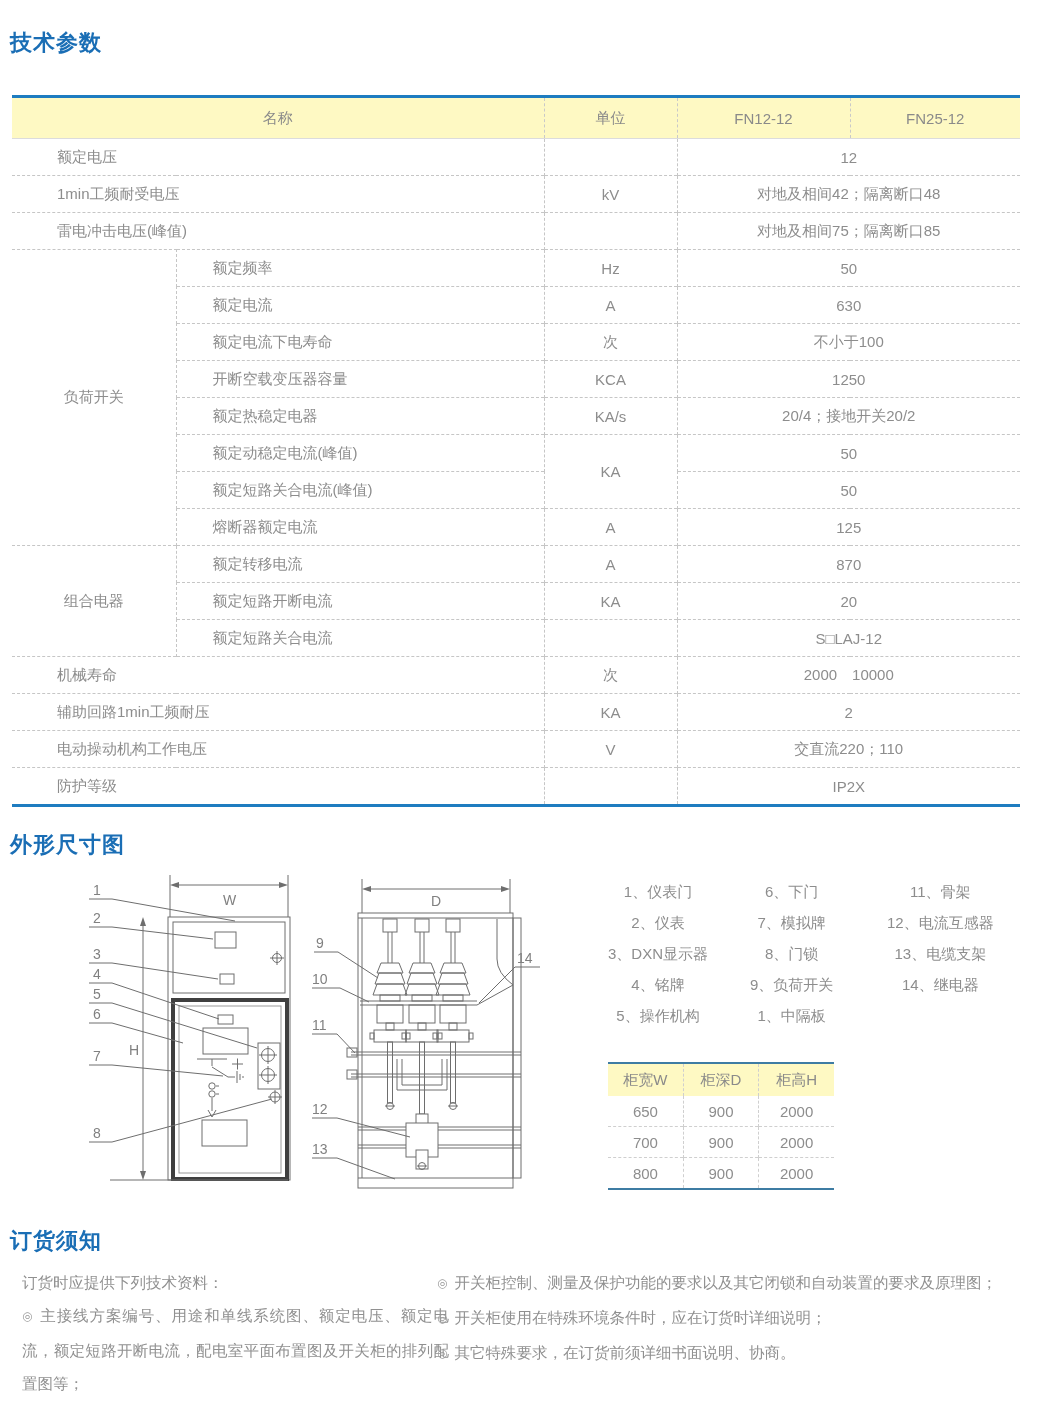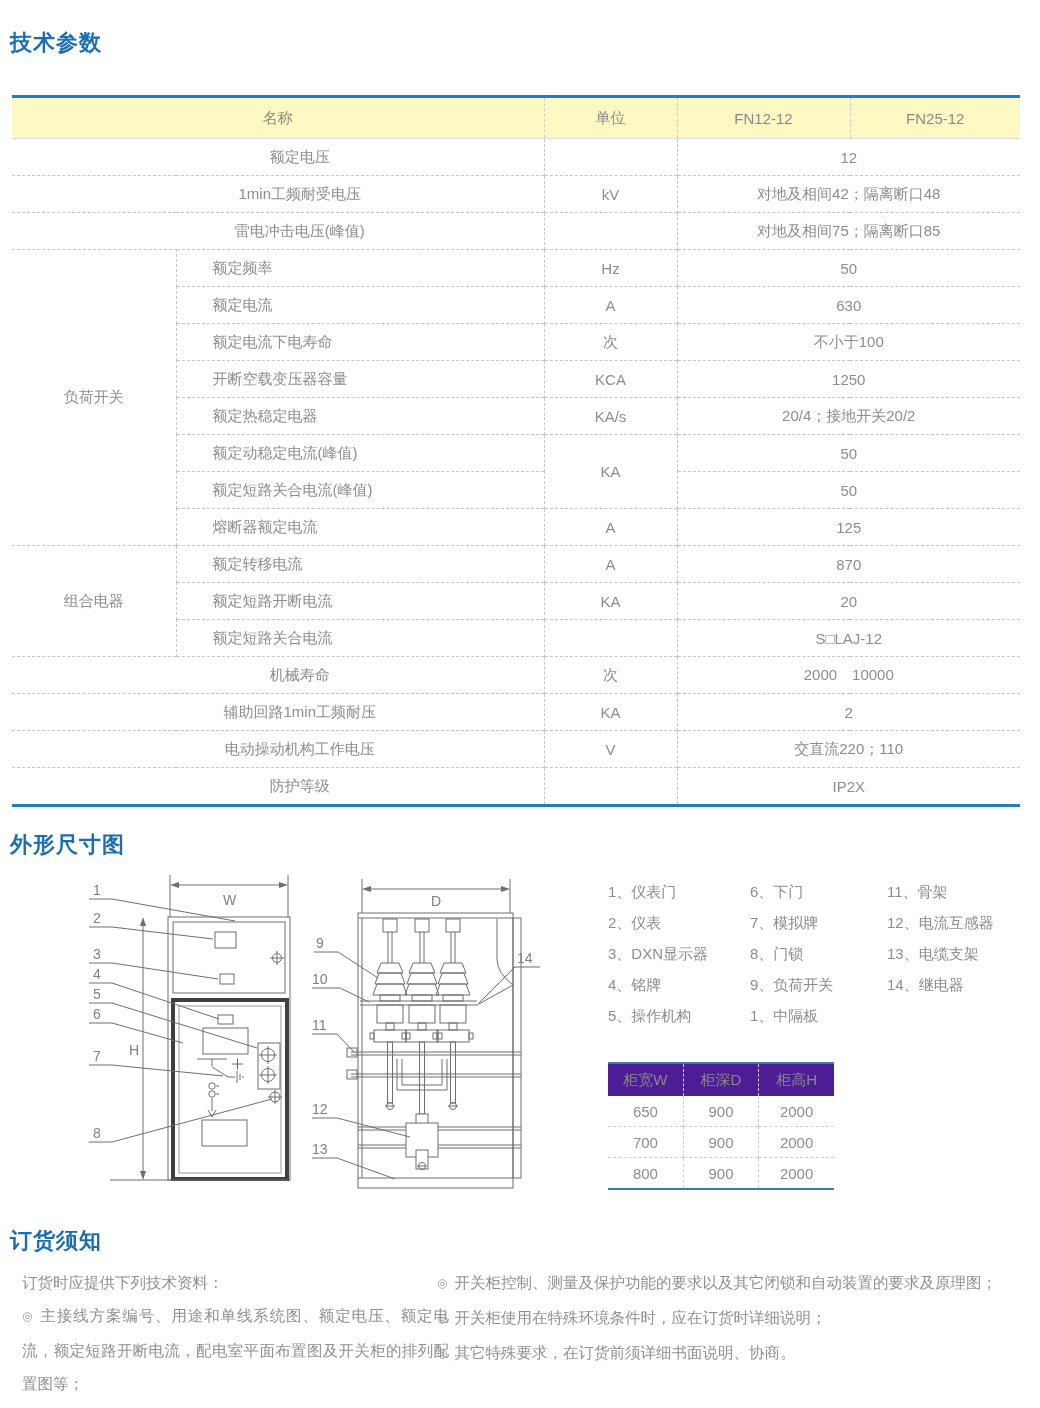--- a/index.html
+++ b/index.html
@@ -24,44 +24,44 @@
     border-top:3px solid #1e7cc0;border-bottom:3px solid #1e7cc0;
   }
   #tech-table thead th{
     height:38px;background:#fef9c3;font-weight:normal;
     border-bottom:1px solid #dcdcdc;color:#8a8a8a;
   }
   #tech-table thead th.th-unit{border-left:1px dashed #c9c9c9;border-right:1px dashed #c9c9c9;}
   #tech-table thead th.th-fn1{border-right:1px dashed #c9c9c9;}
   #tech-table tbody td{height:34px;border-top:1px dashed #c6c6c6;}
   #tech-table tbody tr:first-child td{border-top:none;}
-  #tech-table td.cell-name{text-align:center;padding-left:45px;}
+  #tech-table td.cell-name{text-align:left;padding-left:45px;}
   #tech-table td.cell-sub{text-align:left;padding-left:36px;}
   #tech-table td.cell-group{text-align:center;border-right:1px dashed #c6c6c6;}
   #tech-table td.cell-unit{text-align:center;border-left:1px dashed #c6c6c6;border-right:1px dashed #c6c6c6;}
   #tech-table td.cell-val{text-align:center;}
 
   
   #outline-svg{position:absolute;left:85px;top:862px;}
   #outline-svg text{font-family:"Liberation Sans","DejaVu Sans",sans-serif;fill:#808080;font-size:14px;}
 
   .legend-col{position:absolute;top:876px;font-size:15px;color:#8d8d8d;}
-  .legend-col .legend-item{height:31px;line-height:31px;white-space:nowrap;}
+  .legend-col .legend-item{height:31px;line-height:31px;white-space:nowrap;text-align:center;}
   #legend-col-0{left:608px;}
   #legend-col-1{left:750px;}
   #legend-col-2{left:887px;}
 
   
   #dim-table{
     position:absolute;left:608px;top:1062px;width:226px;
     border-collapse:collapse;table-layout:fixed;
     font-size:15px;color:#8d8d8d;text-align:center;
     border-top:2px solid #3e7ca3;border-bottom:2px solid #3e7ca3;
   }
-  #dim-table th{height:30px;background:#4c1d95;font-weight:normal;color:#8a8a8a;}
+  #dim-table th{height:30px;background:#fef9c3;font-weight:normal;color:#8a8a8a;}
   #dim-table td{height:28px;border-top:1px dashed #cfcfcf;}
   #dim-table tbody tr:first-child td{border-top:none;}
   #dim-table th + th, #dim-table td + td{border-left:1px dashed #cfcfcf;}
 
   
   #notes-left{
     position:absolute;left:22px;top:1266px;width:427px;
     font-size:15.5px;line-height:33px;color:#909090;text-align:justify;
   }
   #notes-right{

